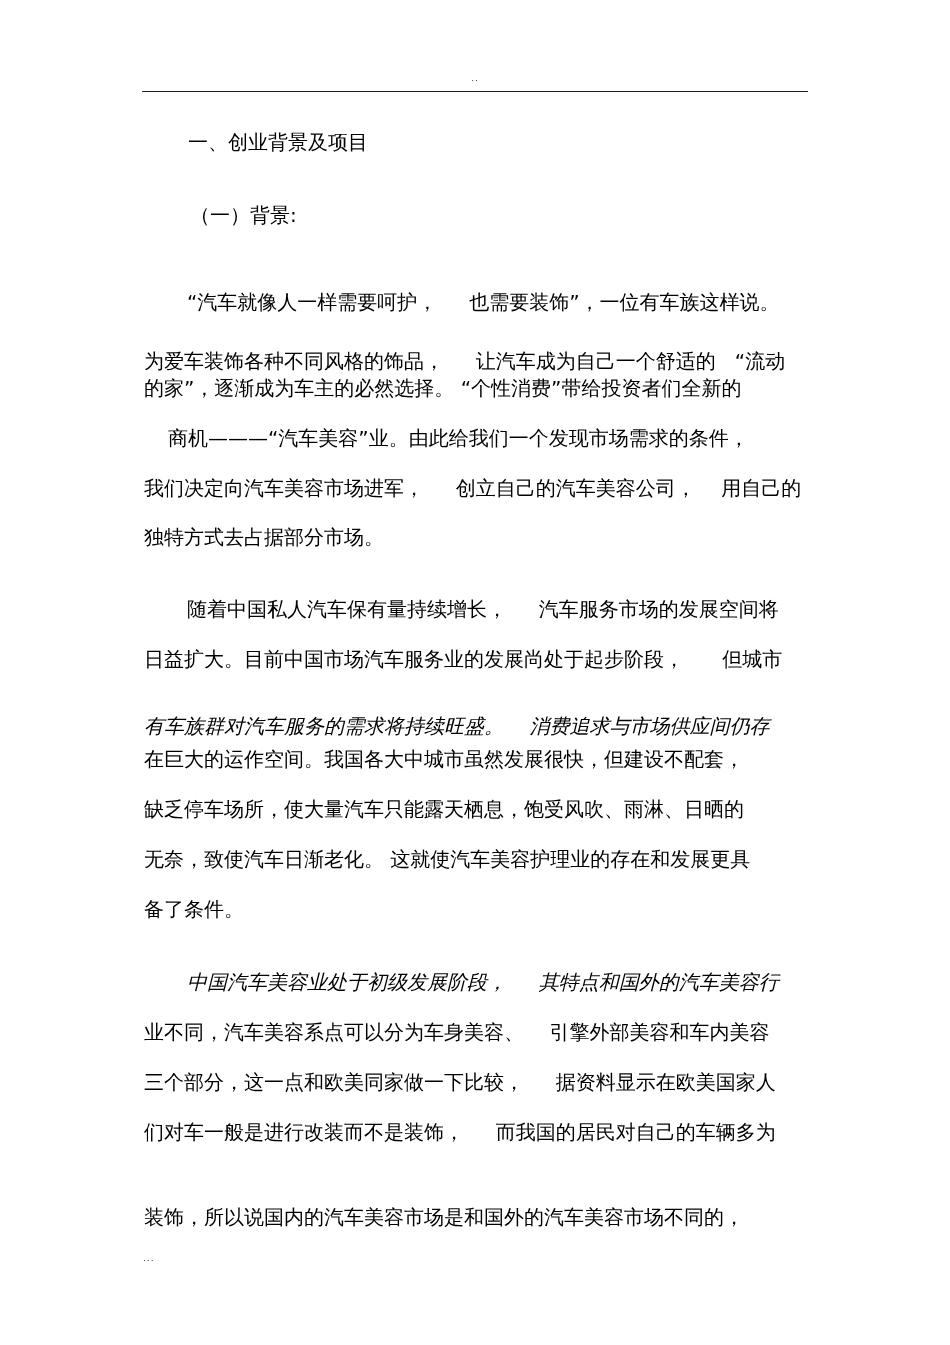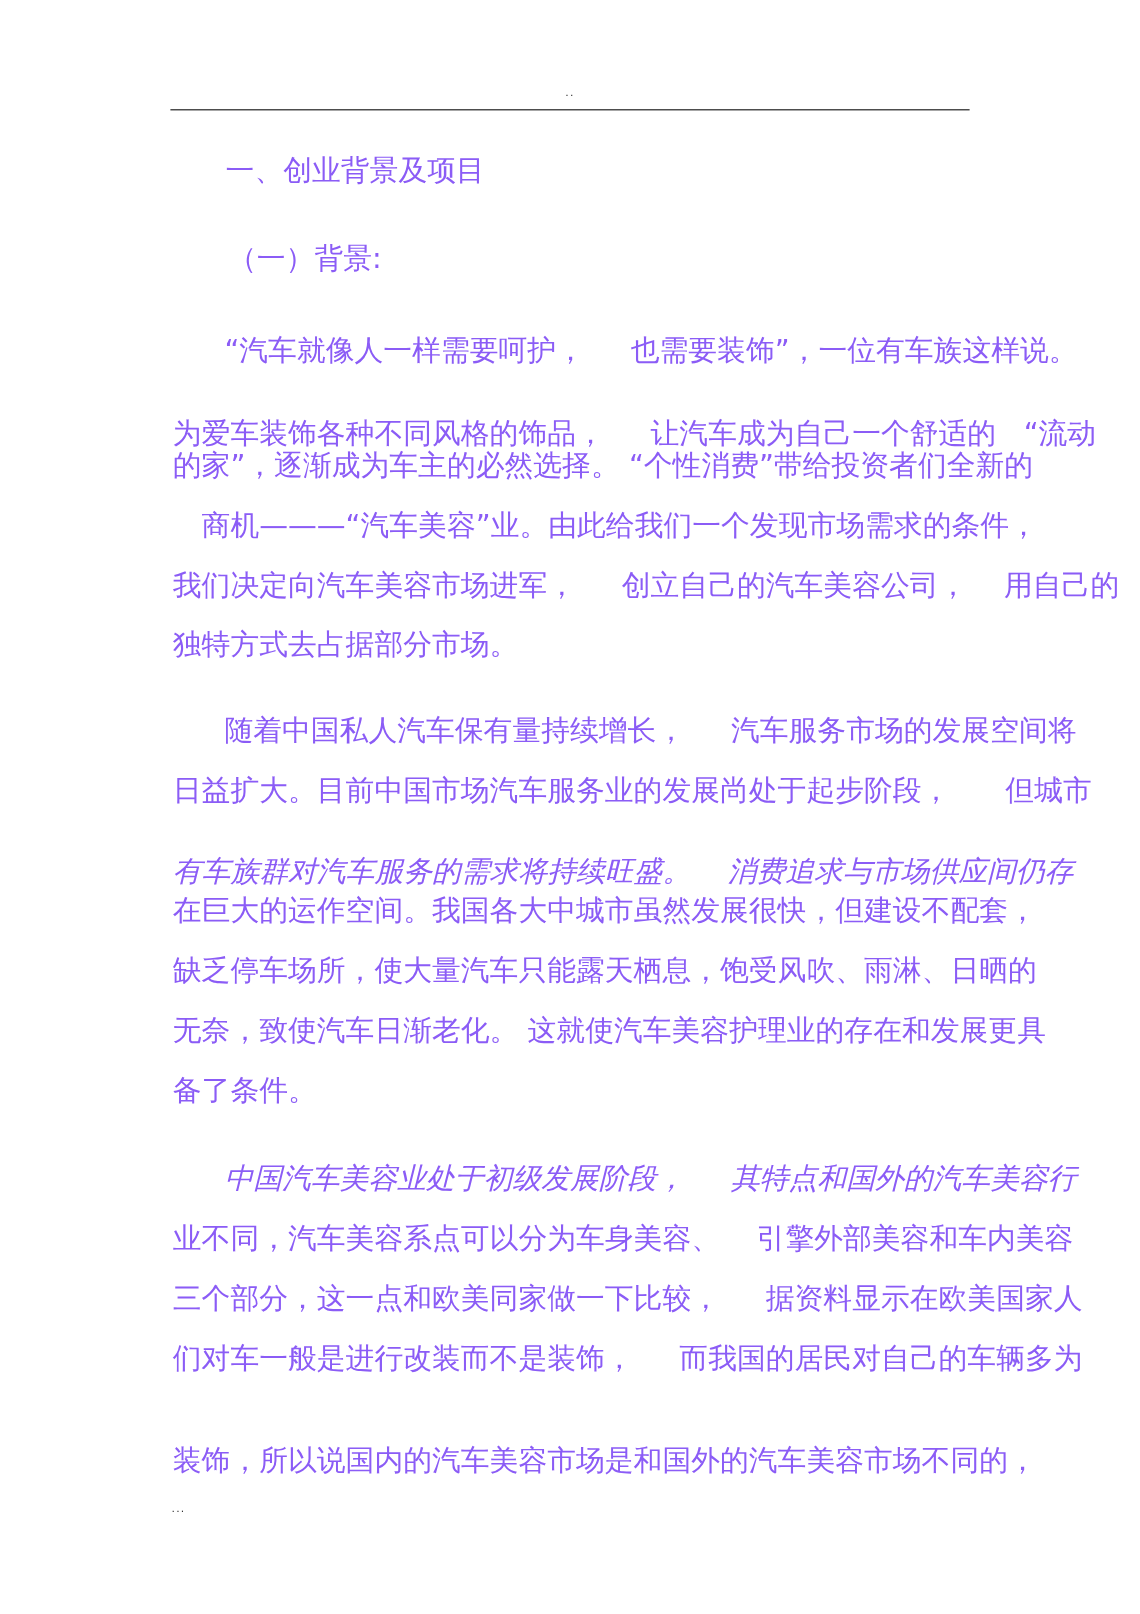--- a/index.html
+++ b/index.html
@@ -46,40 +46,40 @@
   .content {
     position: absolute;
     top: 0;
     left: 0;
     width: 950px;
   }
   .line {
     position: absolute;
     left: 144px;
     white-space: pre;
-    font-size: 24px;
+    font-size: 20px;
     line-height: 24px;
-    color: #8b5cf6;
+    color: #000000;
   }
   .h1 { left: 188px; }
   .h2 { left: 190px; }
   .indent { left: 187px; }
 </style>
 </head>
 <body>
 
 <div class="header-mark">..</div>
 <div class="header-rule"></div>
 
 <div class="content">
   <div class="line h1" style="top:130px;">一、创业背景及项目</div>
   <div class="line h2" style="top:203px;">（一）背景:</div>
 
   <div>
-    <div class="line indent" style="top:280px;text-align:center;">“汽车就像人一样需要呵护，     也需要装饰”，一位有车族这样说。</div>
+    <div class="line indent" style="top:290px;text-align:center;">“汽车就像人一样需要呵护，     也需要装饰”，一位有车族这样说。</div>
     <div class="line" style="top:326px;margin-top:23px;">为爱车装饰各种不同风格的饰品，     让汽车成为自己一个舒适的   “流动</div>
     <div class="line" style="top:376px;">的家”，逐渐成为车主的必然选择。 “个性消费”带给投资者们全新的</div>
     <div class="line" style="top:426px;margin-left:24px;">商机———“汽车美容”业。由此给我们一个发现市场需求的条件，</div>
     <div class="line" style="top:476px;">我们决定向汽车美容市场进军，     创立自己的汽车美容公司，    用自己的</div>
     <div class="line" style="top:525px;">独特方式去占据部分市场。</div>
   </div>
 
   <div>
     <div class="line indent" style="top:597px;">随着中国私人汽车保有量持续增长，     汽车服务市场的发展空间将</div>
     <div class="line" style="top:647px;">日益扩大。目前中国市场汽车服务业的发展尚处于起步阶段，      但城市</div>

